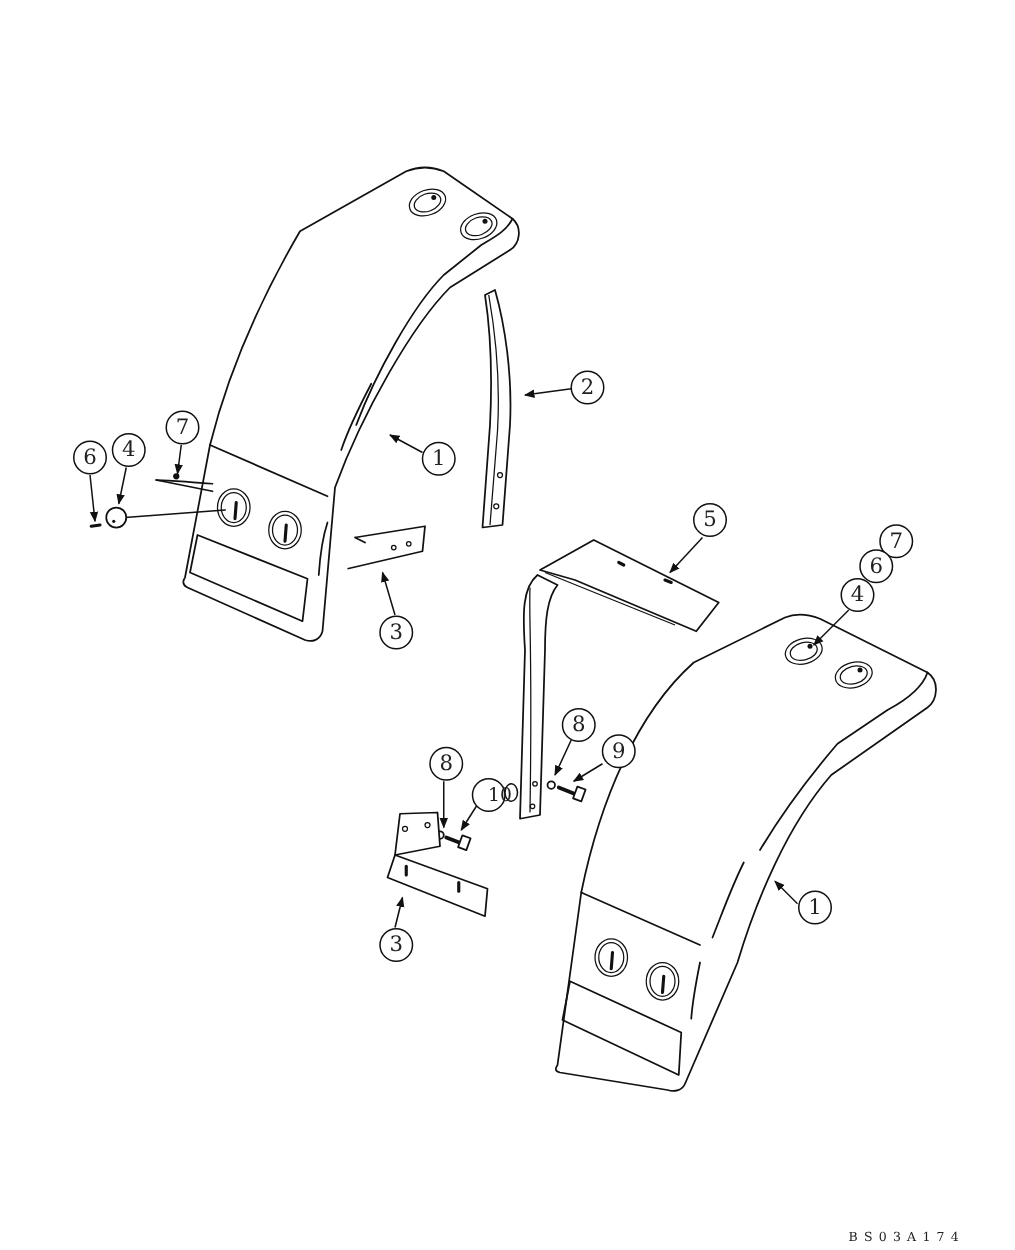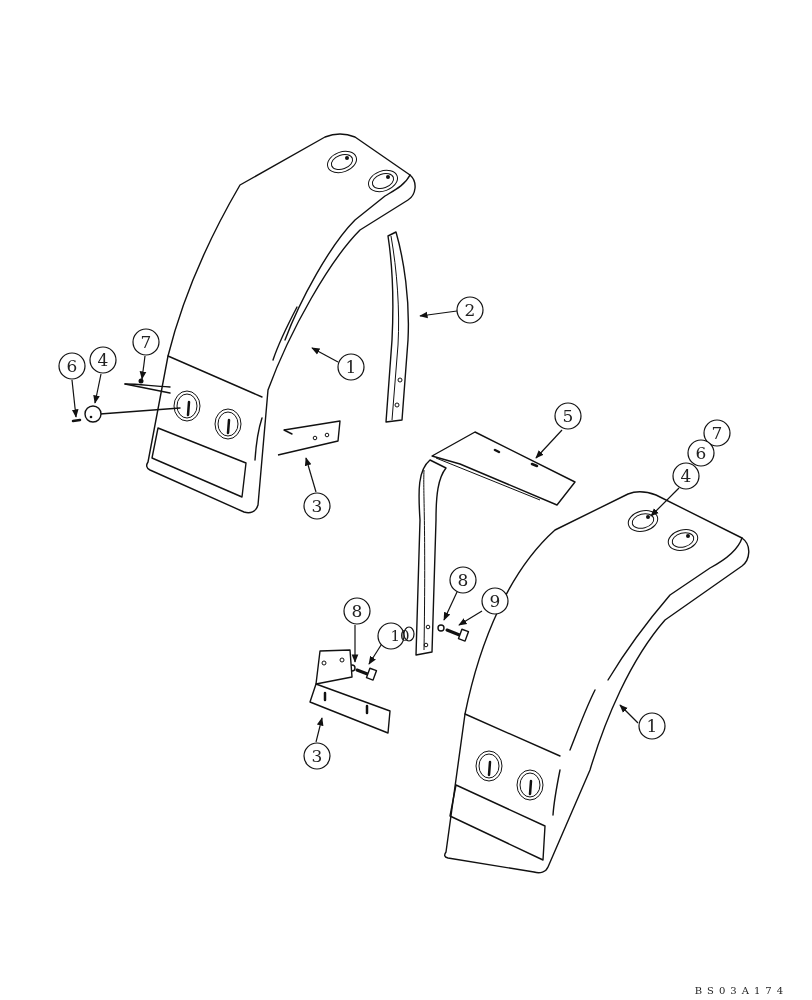--- a/index.html
+++ b/index.html
@@ -5,21 +5,21 @@
   html, body { margin: 0; padding: 0; background: #ffffff; }
   body { width: 812px; height: 1000px; position: relative; overflow: hidden; font-family: "DejaVu Serif", serif; }
   #diagram { position: absolute; left: 0; top: 0; width: 812px; height: 1000px; }
   svg .ln { fill: none; stroke: #111; stroke-width: 1.4; stroke-linecap: round; stroke-linejoin: round; }
   svg .thin { fill: none; stroke: #111; stroke-width: 1; }
   svg .fillw { fill: #fff; stroke: #111; stroke-width: 1.4; stroke-linejoin: round; }
   svg .dot { fill: #111; }
   svg .callout circle { fill: #fff; stroke: #111; stroke-width: 1.2; }
   svg .callout text { font-family: "DejaVu Serif", serif; font-size: 17px; fill: #222; text-anchor: middle; dominant-baseline: central; }
   svg .leader { stroke: #111; stroke-width: 1.2; fill: none; marker-end: url(#arrow); }
-  .drawing-id { position: absolute; right: 24px; bottom: 4px; font-family: "DejaVu Serif", serif; font-size: 10px; letter-spacing: 5px; color: #222; }
+  .drawing-id { position: absolute; right: 40px; bottom: 4px; font-family: "DejaVu Serif", serif; font-size: 10px; letter-spacing: 5px; color: #222; }
 </style>
 </head>
 <body>
 
 <svg id="diagram" viewBox="0 0 812 1000" xmlns="http://www.w3.org/2000/svg">
   <defs>
     <marker id="arrow" viewBox="0 0 10 10" refX="9" refY="5" markerWidth="7" markerHeight="7" orient="auto-start-reverse">
       <path d="M0,1 L10,5 L0,9 z" fill="#111"></path>
     </marker>
   </defs>

